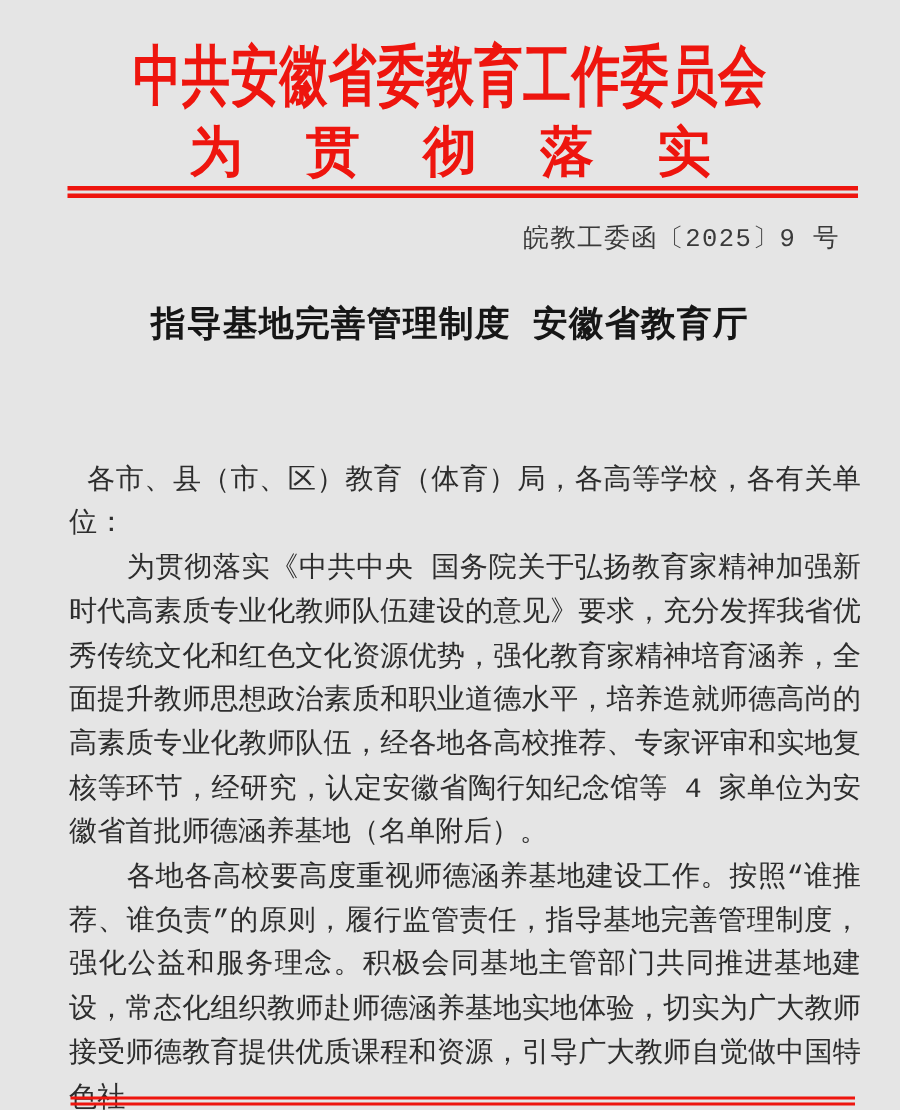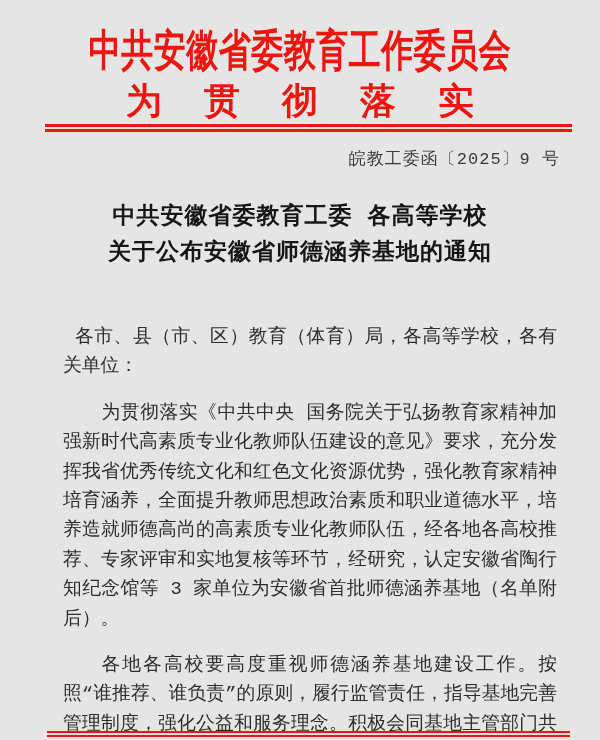--- a/index.html
+++ b/index.html
@@ -62,21 +62,21 @@
   }
   .body-text {
     position: absolute;
     top: 306px; left: 46px;
     width: 528px;
     font-size: 18.8px;
     line-height: 29.4px;
     color: #2d2d2d;
     text-align: justify;
   }
-  .body-text p { margin: 17px; }
+  .body-text p { margin: 0; }
   .salutation { text-indent: 12px; }
   .para { text-indent: 2.05em; }
   .foot-rule {
     position: absolute;
     top: 731px; left: 47px;
     width: 523px; height: 2px;
     border-top: 2px solid #ee150e;
     border-bottom: 2px solid #ee150e;
   }
 </style>
@@ -87,25 +87,24 @@
 
   <div class="org-line1">中共安徽省委教育工作委员会</div>
 
   <div class="org-line2">为贯彻落实</div>
 
   <div class="head-rule"></div>
 
   <div class="doc-number">皖教工委函〔2025〕9 号</div>
 
   <div class="doc-title">
-    <div>中共安徽省委教育工委 各高等学校</div>
-    <div>关于公布安徽省师德涵养基地的通知</div>
+    <div>指导基地完善管理制度 安徽省教育厅</div>
   </div>
 
   <div class="body-text">
     <p class="salutation">各市、县（市、区）教育（体育）局，各高等学校，各有关单位：</p>
-    <p class="para">为贯彻落实《中共中央 国务院关于弘扬教育家精神加强新时代高素质专业化教师队伍建设的意见》要求，充分发挥我省优秀传统文化和红色文化资源优势，强化教育家精神培育涵养，全面提升教师思想政治素质和职业道德水平，培养造就师德高尚的高素质专业化教师队伍，经各地各高校推荐、专家评审和实地复核等环节，经研究，认定安徽省陶行知纪念馆等 3 家单位为安徽省首批师德涵养基地（名单附后）。</p>
+    <p class="para">为贯彻落实《中共中央 国务院关于弘扬教育家精神加强新时代高素质专业化教师队伍建设的意见》要求，充分发挥我省优秀传统文化和红色文化资源优势，强化教育家精神培育涵养，全面提升教师思想政治素质和职业道德水平，培养造就师德高尚的高素质专业化教师队伍，经各地各高校推荐、专家评审和实地复核等环节，经研究，认定安徽省陶行知纪念馆等 4 家单位为安徽省首批师德涵养基地（名单附后）。</p>
     <p class="para">各地各高校要高度重视师德涵养基地建设工作。按照“谁推荐、谁负责”的原则，履行监管责任，指导基地完善管理制度，强化公益和服务理念。积极会同基地主管部门共同推进基地建设，常态化组织教师赴师德涵养基地实地体验，切实为广大教师接受师德教育提供优质课程和资源，引导广大教师自觉做中国特色社</p>
   </div>
 
   <div class="foot-rule"></div>
 
 </div>
 
 </body></html>

